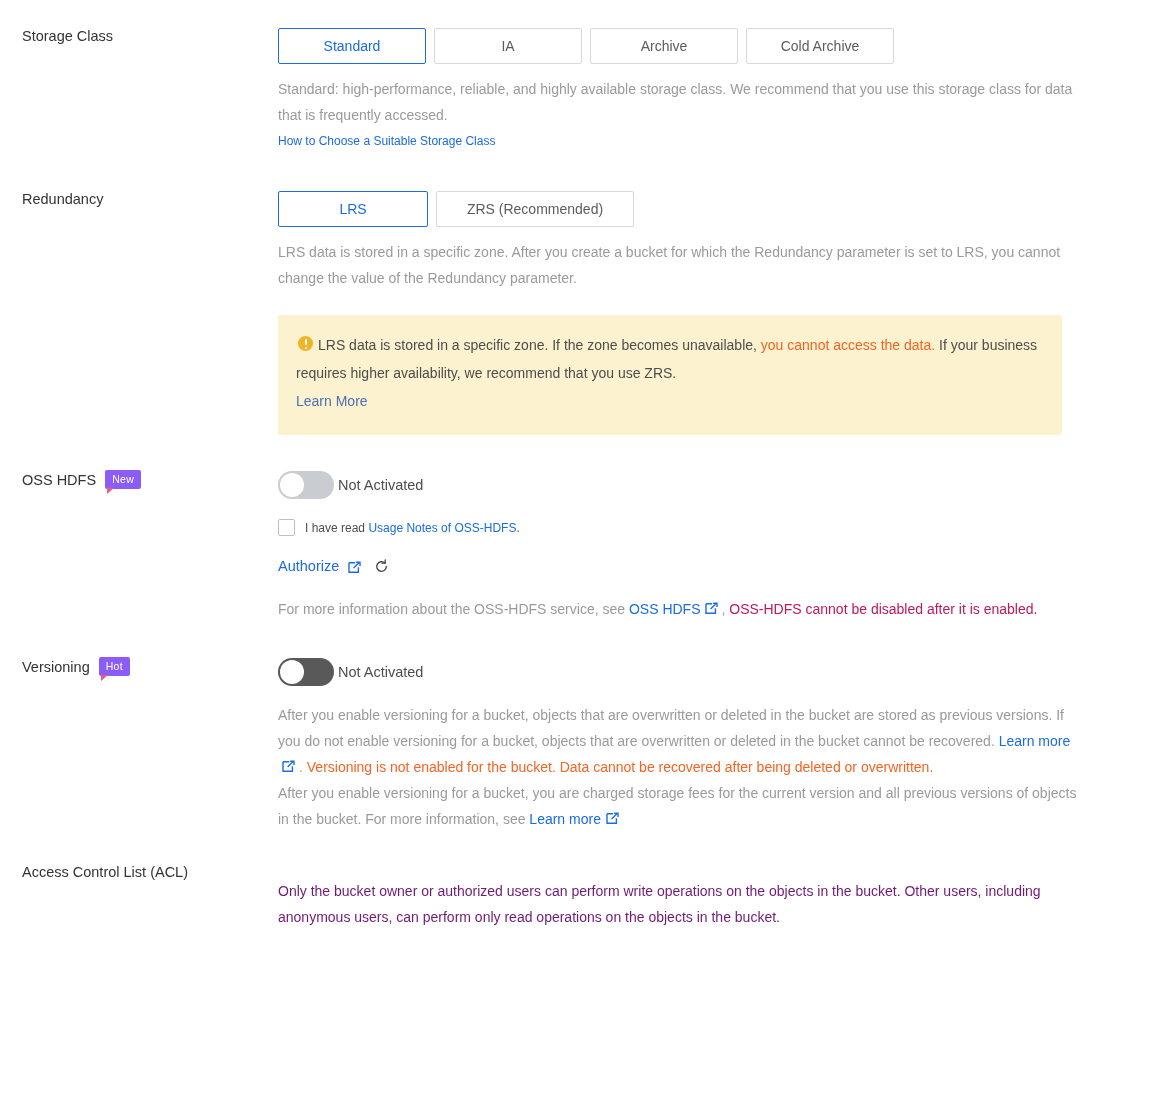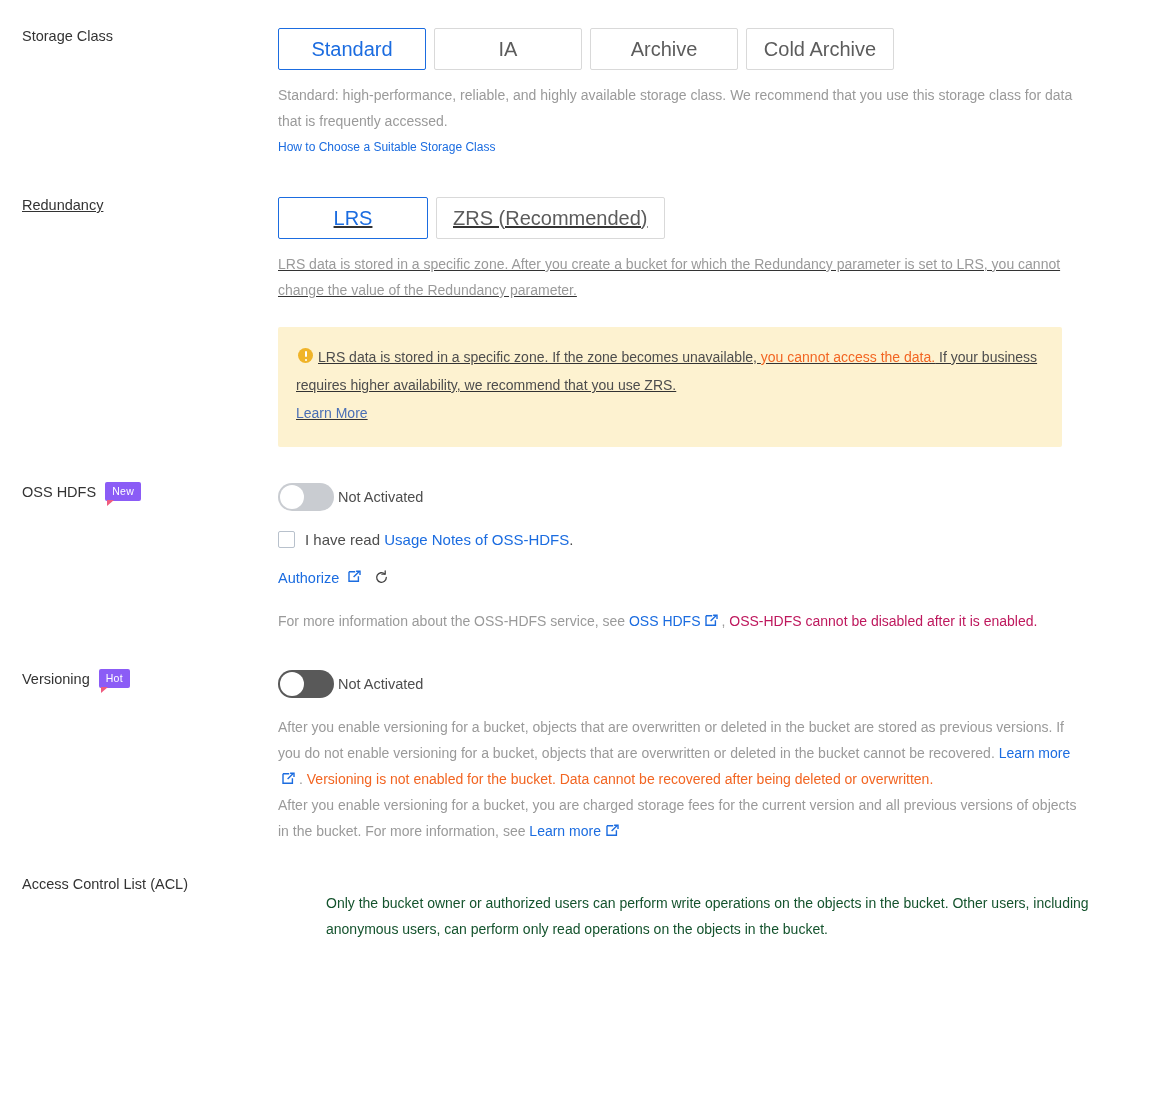--- a/index.html
+++ b/index.html
@@ -66,26 +66,26 @@
     border-right: 7px solid transparent;
     border-top: 6px solid #ef5b7f;
   }
 
   
   .seg-group {
     display: flex;
     gap: 8px;
   }
   .seg-btn {
-    height: 42px;
+    height: 36px;
     min-width: 148px;
     border: 1px solid #d9d9d9;
     background: #ffffff;
     color: #5c5c5c;
-    font-size: 20px;
+    font-size: 14px;
     font-family: "Liberation Sans", sans-serif;
     border-radius: 2px;
     display: inline-flex;
     align-items: center;
     justify-content: center;
     gap: 7px;
     padding: 0 16px;
     box-sizing: border-box;
     cursor: pointer;
     user-select: none;
@@ -113,21 +113,21 @@
     text-decoration: none;
     cursor: pointer;
   }
   .link-block {
     display: block;
     font-size: 12px;
     line-height: 26px;
   }
   .warn-text { color: #f26522; }
   .red-text { color: #be185d; }
-  .amber-text { color: #14532d; margin-left: 48px; }
+  .amber-text { color: #701a75; }
 
   
   .alert {
     margin-top: 24px;
     background: #fdf2d0;
     border-radius: 2px;
     padding: 16px 20px 20px 18px;
     width: 784px;
     box-sizing: border-box;
     position: relative;
@@ -208,38 +208,38 @@
     font-size: 14.5px;
     color: #4d4d4d;
   }
 
   
   .check-row {
     display: flex;
     align-items: center;
     gap: 10px;
     margin-top: 20px;
-    font-size: 15px;
+    font-size: 12px;
     color: #4d4d4d;
   }
   .checkbox {
     width: 17px;
     height: 17px;
     border: 1px solid #b8c1cc;
     border-radius: 2px;
     background: #fff;
     flex: 0 0 auto;
     cursor: pointer;
     box-sizing: border-box;
   }
 
   
   .auth-row {
     display: flex;
-    align-items: flex-start;
+    align-items: flex-end;
     gap: 9px;
     margin-top: 22px;
   }
   .auth-link {
     color: #1b6ce0;
     font-size: 14.5px;
     text-decoration: none;
     cursor: pointer;
   }
   .ext-icon {
@@ -304,21 +304,21 @@
         <button class="seg-btn selected">Standard</button>
         <button class="seg-btn">IA</button>
         <button class="seg-btn">Archive</button>
         <button class="seg-btn">Cold Archive</button>
       </div>
       <div class="desc">Standard: high-performance, reliable, and highly available storage class. We recommend that you use this storage class for data that is frequently accessed.</div>
       <a class="link link-block">How to Choose a Suitable Storage Class</a>
     </div>
   </div>
 
-  <div class="row" style="margin-top:37px;text-decoration:underline;">
+  <div class="row" style="margin-top:37px;">
     <div class="label-col">
       <span>Redundancy</span>
     </div>
     <div class="field-col">
       <div class="seg-group">
         <button class="seg-btn selected w-lrs">LRS</button>
         <button class="seg-btn w-zrs">ZRS (Recommended)</button>
       </div>
       <div class="desc">LRS data is stored in a specific zone. After you create a bucket for which the Redundancy parameter is set to LRS, you cannot change the value of the Redundancy parameter.</div>
 

